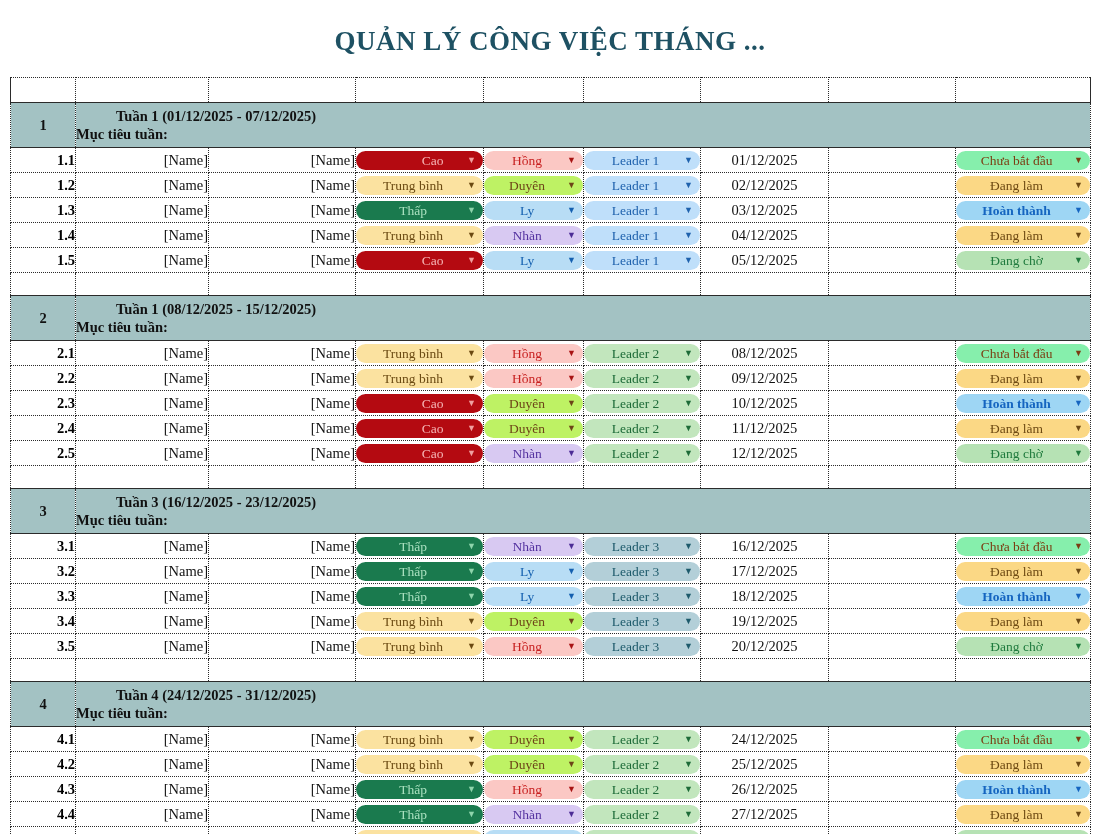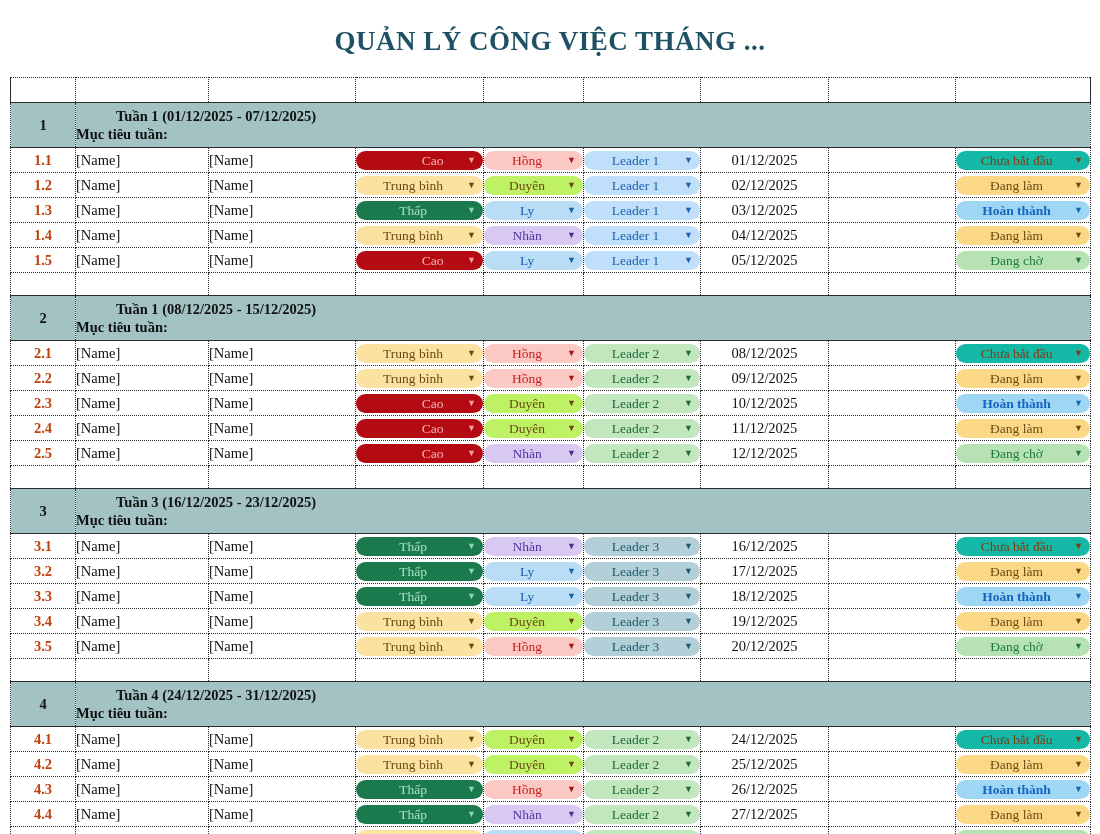--- a/index.html
+++ b/index.html
@@ -70,22 +70,22 @@
     padding-left:6px;font-weight:bold;font-size:14.5px;color:#111;
     line-height:1.25;
   }
   td.week-title .l1{display:block;margin-left:40px;}
   td.week-title .l2{display:block;}
 
   
   tr.spacer td{background:#ffffff;height:22px;border:1px dotted #2b2b2b;}
 
   
-  td.stt{text-align:center;font-weight:bold;font-size:14.5px;color:#c2410c;}
-  td.txt{padding-left:5px;font-size:14.5px;color:#111;}
+  td.stt{text-align:right;font-weight:bold;font-size:14.5px;color:#000000;}
+  td.txt{padding-left:5px;font-size:14.5px;color:#111;text-align:right;}
   td.date{text-align:center;font-size:14.5px;color:#111;}
   td.pillcell{text-align:center;padding:0 4px;}
 
   .pill{
     display:flex;align-items:center;justify-content:space-between;
     border-radius:11px;
     height:19px;
     padding:0 7px;
     font-size:13.5px;
     line-height:19px;
@@ -115,23 +115,23 @@
 
   
   .ld-1{background:#bfdffa;color:#1f62ad;}
   .ld-1 .car{color:#1f62ad;}
   .ld-2{background:#c2e6bd;color:#1d6b38;}
   .ld-2 .car{color:#1d6b38;}
   .ld-3{background:#b3cfd8;color:#1d5a6b;}
   .ld-3 .car{color:#1d5a6b;}
 
   
-  .st-chua{background:#14b8a6;color:#7b3d12;}
+  .st-chua{background:#86efac;color:#7b3d12;}
   .st-chua .car{color:#7b3d12;}
-  .st-dang{background:#fbd885;color:#6e4a13;}
+  .st-dang{background:#fbd885;color:#6e4a13;border-radius:9px;}
   .st-dang .car{color:#6e4a13;}
   .st-hoan{background:#9ed6f4;color:#1565c0;font-weight:bold;}
   .st-hoan .car{color:#1565c0;}
   .st-cho{background:#b6e2b4;color:#1f7a3d;}
   .st-cho .car{color:#1f7a3d;}
 </style>
 </head>
 <body>
 
 <div class="page">

